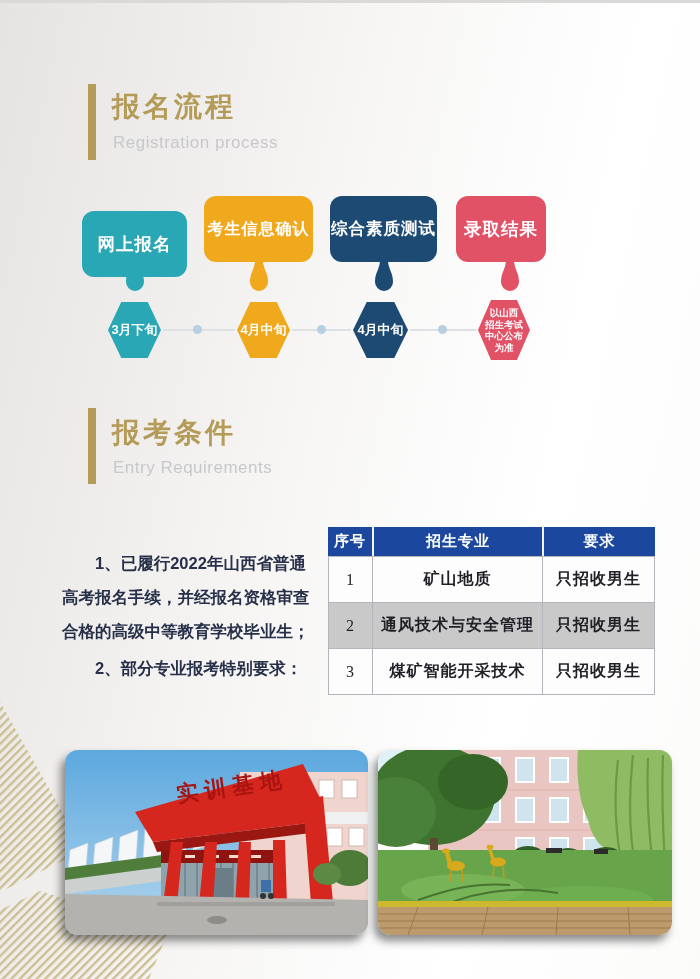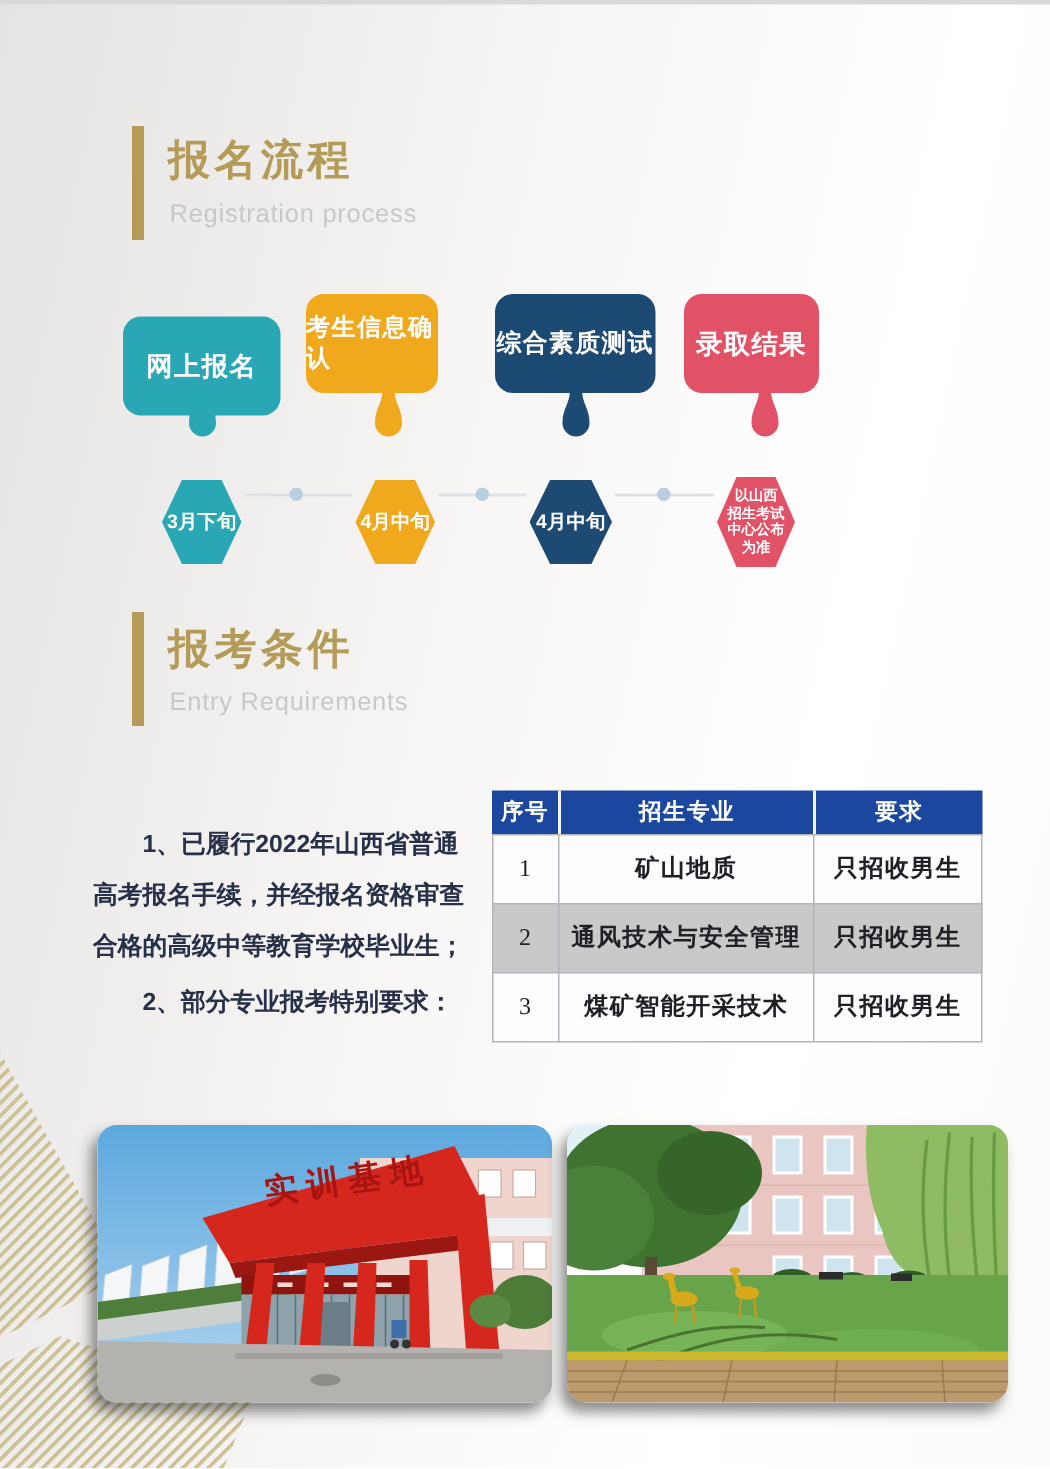--- a/index.html
+++ b/index.html
@@ -14,21 +14,21 @@
   .sec-bar{position:absolute;width:8px;height:76px;}
   .sec-title{position:absolute;font-size:28px;font-weight:bold;letter-spacing:3px;line-height:1.1;}
   .sec-sub{position:absolute;font-size:17px;font-weight:400;letter-spacing:0.5px;}
 
   
   .step-bubble{position:absolute;height:66px;border-radius:12px;display:flex;align-items:center;justify-content:center;
     color:#fff;font-weight:bold;letter-spacing:1px;}
   .droplet{position:absolute;width:26px;height:36px;}
   .hexagon{position:absolute;height:56px;display:flex;align-items:center;justify-content:center;
     clip-path:polygon(25% 0,75% 0,100% 50%,75% 100%,25% 100%,0 50%);
-    color:#fff;font-weight:bold;text-align:center;margin-top:18px;}
+    color:#fff;font-weight:bold;text-align:center;}
   .connector{position:absolute;top:329px;height:2px;}
   .dot{position:absolute;top:325px;width:9px;height:9px;border-radius:50%;}
 
   
   .para{position:absolute;left:62px;top:546px;width:272px;font-size:16.5px;font-weight:600;line-height:34px;}
   .para .indent{padding-left:33px;}
   .para .ln4{margin-top:3px;}
 
   
   .adm-table{position:absolute;left:328px;top:527px;width:327px;
@@ -76,21 +76,21 @@
   </div>
 
   <div>
 
     <div class="step-bubble" style="left: 82px; top: 211px; width: 105px; font-size: 17.5px; background: rgb(42, 167, 181);">网上报名</div>
     <svg class="droplet" style="left:122px;top:260px;" viewBox="0 0 26 36">
       <path d="M9,0 C9,9 4,12 4,22 a9,9 0 0 0 18,0 C22,12 17,9 17,0 Z" style="fill: rgb(42, 167, 181);"></path>
     </svg>
     <div class="hexagon" style="left: 108px; top: 302px; width: 53px; font-size: 13px; background: rgb(42, 167, 181);">3月下旬</div>
 
-    <div class="step-bubble" style="left: 204px; top: 196px; width: 88px; font-size: 16px; background: rgb(240, 168, 29);">考生信息确认</div>
+    <div class="step-bubble" style="left: 204px; top: 196px; width: 109px; font-size: 16px; background: rgb(240, 168, 29);">考生信息确认</div>
     <svg class="droplet" style="left:246px;top:260px;" viewBox="0 0 26 36">
       <path d="M9,0 C9,9 4,12 4,22 a9,9 0 0 0 18,0 C22,12 17,9 17,0 Z" style="fill: rgb(240, 168, 29);"></path>
     </svg>
     <div class="hexagon" style="left: 237px; top: 302px; width: 53px; font-size: 13px; background: rgb(240, 168, 29);">4月中旬</div>
 
     <div class="step-bubble" style="left: 330px; top: 196px; width: 107px; font-size: 16.5px; background: rgb(29, 74, 115);">综合素质测试</div>
     <svg class="droplet" style="left:371px;top:260px;" viewBox="0 0 26 36">
       <path d="M9,0 C9,9 4,12 4,22 a9,9 0 0 0 18,0 C22,12 17,9 17,0 Z" style="fill: rgb(29, 74, 115);"></path>
     </svg>
     <div class="hexagon" style="left: 353px; top: 302px; width: 55px; font-size: 13px; background: rgb(29, 74, 115);">4月中旬</div>

